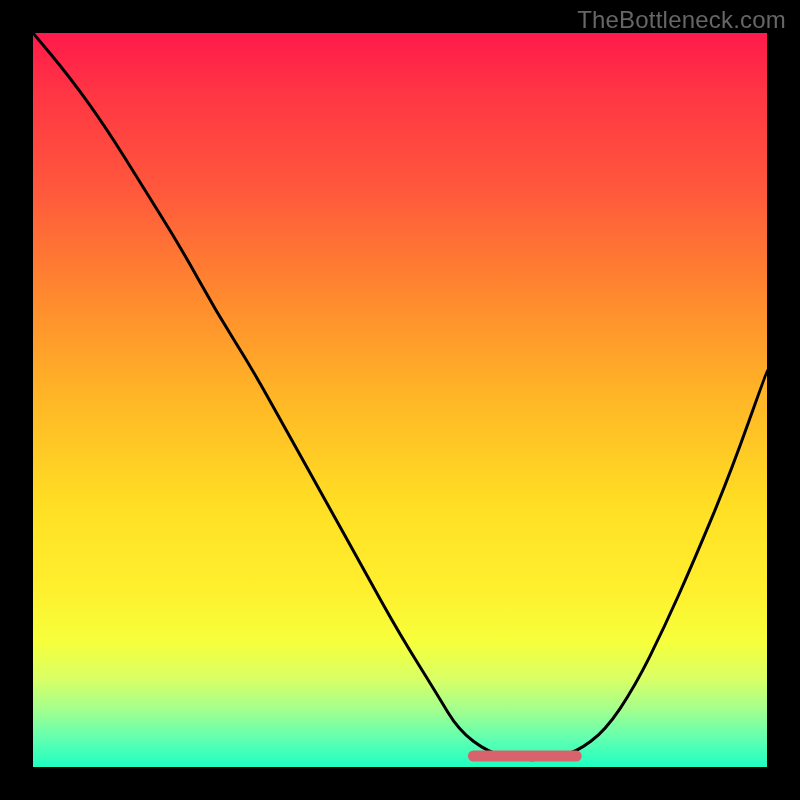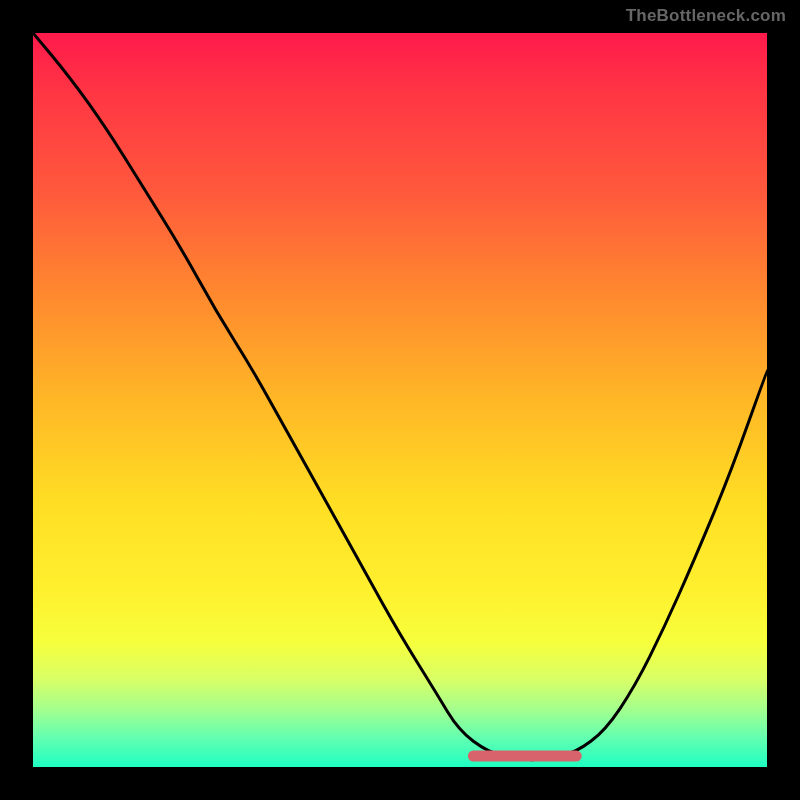--- a/index.html
+++ b/index.html
@@ -15,22 +15,22 @@
     position: relative;
     width: 800px;
     height: 800px;
     background: #000;
   }
   .watermark {
     position: absolute;
     top: 6px;
     right: 14px;
     color: #666;
-    font-size: 17px;
-    font-weight: 700;
+    font-size: 24px;
+    font-weight: 400;
     letter-spacing: 0.2px;
     z-index: 10;
   }
   .plot-area {
     position: absolute;
     left: 33px;
     top: 33px;
     width: 734px;
     height: 734px;
     overflow: hidden;

